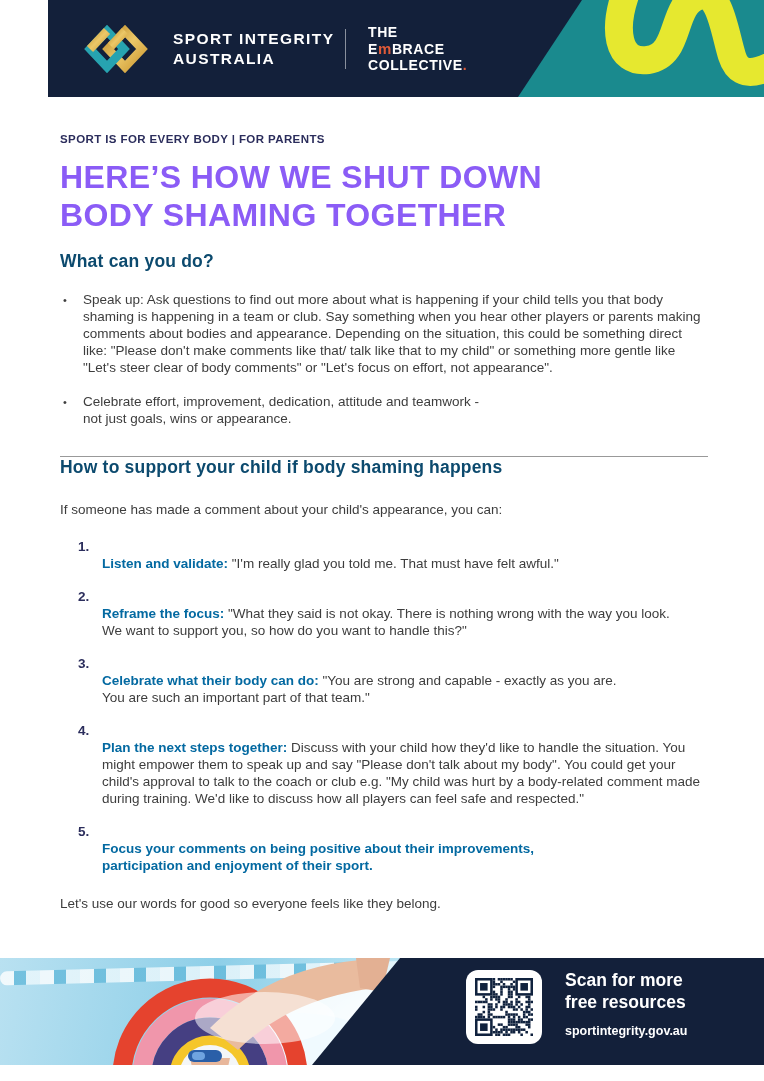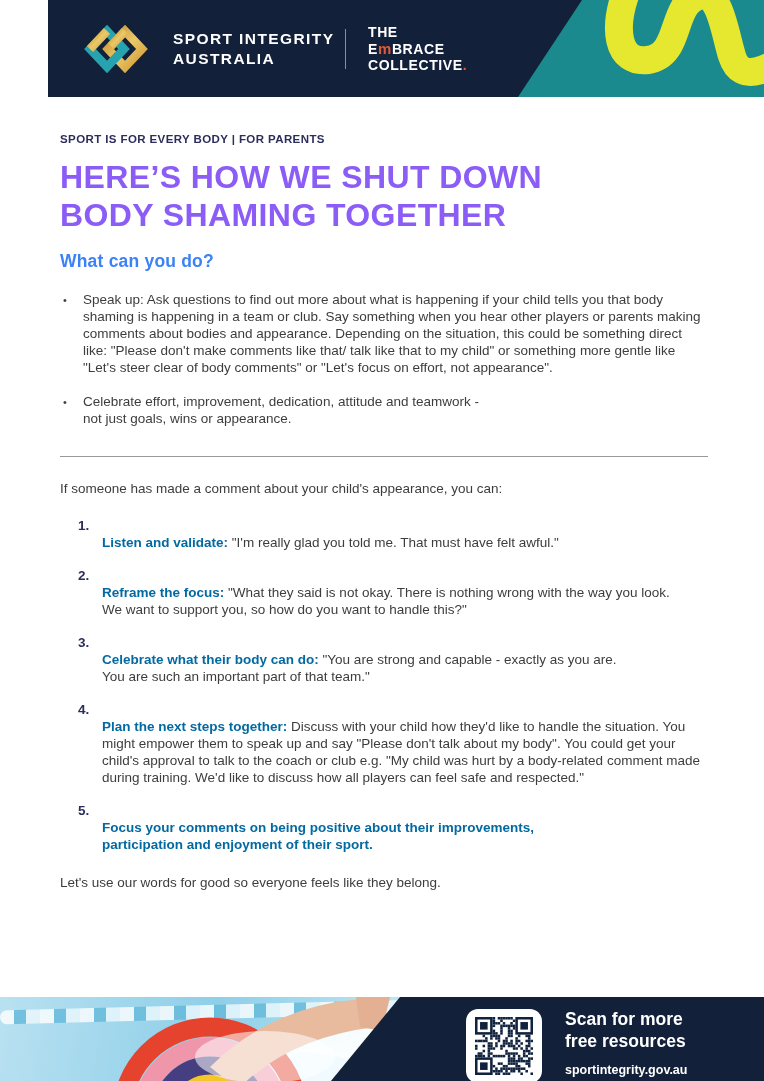--- a/index.html
+++ b/index.html
@@ -25,21 +25,21 @@
   
   .content{position:absolute;left:60px;top:97px;width:648px;color:#3d3d3d;}
   .eyebrow{
     margin-top:36px;font-size:11.5px;font-weight:700;color:#2b2d5c;letter-spacing:.4px;
   }
   h1.title{
     margin:13px 0 17px 0;font-size:32px;line-height:38px;font-weight:800;color:#8b5cf6;
     letter-spacing:.4px;white-space:pre-line;
   }
   h2.section{
-    margin:0;font-size:17.5px;font-weight:800;color:#3b82f6;letter-spacing:.2px;
+    margin:0;font-size:17.5px;font-weight:800;color:#0c4a6e;letter-spacing:.2px;
   }
   .what-heading{margin-top:36px;}
   .body-text{font-size:13.5px;line-height:17px;color:#3d3d3d;}
   ul.bullets{list-style:none;margin:19px 0 0 0;padding:0;}
   ul.bullets li{
     position:relative;padding-left:23px;margin-bottom:17px;white-space:pre-line;
   }
   ul.bullets li::before{
     content:"•";position:absolute;left:3px;top:1px;font-size:11px;color:#3d3d3d;
   }
@@ -49,21 +49,21 @@
   ol.steps{list-style:none;margin:20px 0 0 0;padding:0;}
   ol.steps li{
     position:relative;margin:0 0 16px 18px;padding-left:24px;white-space:pre-line;
   }
   .step-num{
     position:absolute;left:0;top:0;font-weight:700;color:#2b2d5c;
   }
   .step-lead{font-weight:700;color:#0369a1;}
   .closing{margin-top:21px;}
   
-  .footer{position:absolute;left:0;bottom:0;width:764px;height:84px;overflow:hidden;}
+  .footer{position:absolute;left:0;bottom:16px;width:764px;height:107px;overflow:hidden;}
   .pool{
     position:absolute;inset:0;
     background:
       radial-gradient(ellipse 240px 90px at 58% 70%, rgba(255,255,255,.95), rgba(255,255,255,0) 70%),
       radial-gradient(ellipse 160px 60px at 42% 95%, rgba(255,255,255,.9), rgba(255,255,255,0) 70%),
       linear-gradient(100deg,#b9e1f1 0%,#8ecfe8 28%,#c2e8f5 55%,#9ed8ee 80%,#bde5f3 100%);
   }
   .lane{
     position:absolute;left:0;top:8px;width:420px;height:14px;opacity:.8;
     background:repeating-linear-gradient(90deg,#ffffff 0 14px,#63b9da 14px 26px,#eef9fd 26px 40px);
@@ -143,20 +143,21 @@
     <h2 class="section what-heading">What can you do?</h2>
 
     <ul class="bullets body-text">
       <li>Speak up: Ask questions to find out more about what is happening if your child tells you that body shaming is happening in a team or club. Say something when you hear other players or parents making comments about bodies and appearance. Depending on the situation, this could be something direct like: "Please don't make comments like that/ talk like that to my child" or something more gentle like "Let's steer clear of body comments" or "Let's focus on effort, not appearance".</li>
       <li>Celebrate effort, improvement, dedication, attitude and teamwork -
 not just goals, wins or appearance.</li>
     </ul>
 
     <hr class="rule">
 
+    <h2 class="section support-heading">How to support your child if body shaming happens</h2>
 
     <p class="intro body-text">If someone has made a comment about your child's appearance, you can:</p>
 
     <ol class="steps body-text">
       <li>
         <span class="step-num">1.</span><span class="step-lead">Listen and validate:</span><span> "I'm really glad you told me. That must have felt awful."</span>
       </li>
       <li>
         <span class="step-num">2.</span><span class="step-lead">Reframe the focus:</span><span> "What they said is not okay. There is nothing wrong with the way you look.
 We want to support you, so how do you want to handle this?"</span>

